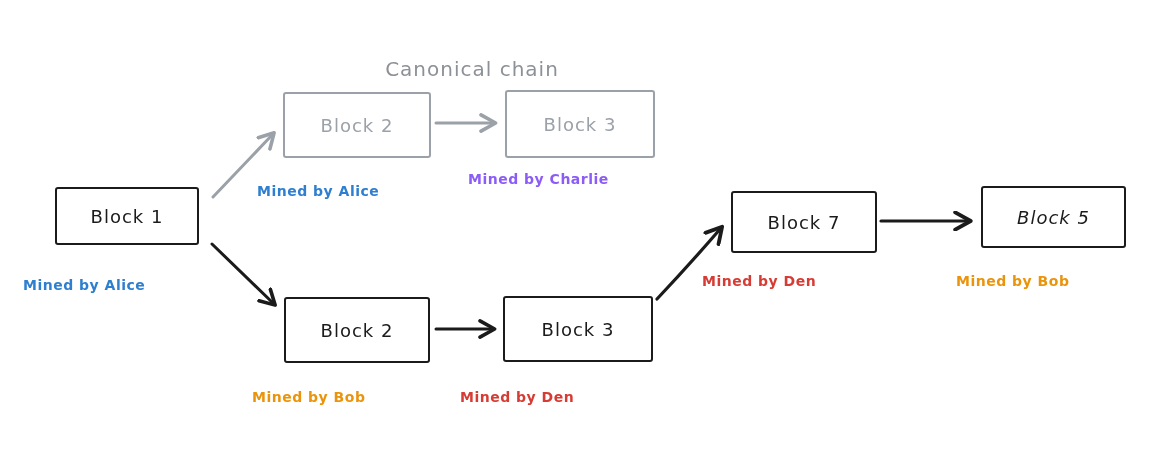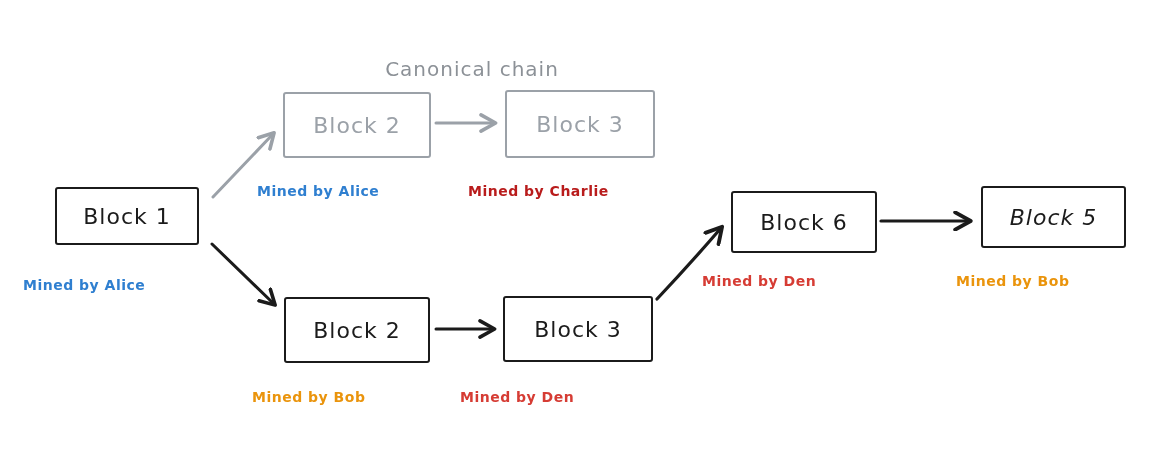--- a/index.html
+++ b/index.html
@@ -27,21 +27,21 @@
     border: 2.5px solid #1b1b1b;
     border-radius: 3px;
     display: flex;
     align-items: center;
     justify-content: center;
   }
   .block.orphan {
     border-color: #9ba1a8;
   }
   .block-label {
-    font-size: 22px;
+    font-size: 18px;
     color: #1b1b1b;
     letter-spacing: 1px;
     white-space: nowrap;
   }
   .block.orphan .block-label {
     color: #9ba1a8;
   }
   .miner-label {
     position: absolute;
     font-size: 14px;
@@ -89,34 +89,34 @@
   <div class="miner-label" style="left: 23px; top: 277px; width: 200px; color: rgb(47, 127, 208);">Mined by Alice</div>
 
   <div class="block orphan" style="left:283px; top:92px; width:148px; height:66px;">
     <span class="block-label">Block 2</span>
   </div>
   <div class="miner-label" style="left: 257px; top: 183px; width: 200px; color: rgb(47, 127, 208);">Mined by Alice</div>
 
   <div class="block orphan" style="left:505px; top:90px; width:150px; height:68px;">
     <span class="block-label">Block 3</span>
   </div>
-  <div class="miner-label" style="left: 468px; top: 183px; width: 220px; color: #b91c1c;">Mined by Charlie</div>
+  <div class="miner-label" style="left: 468px; top: 171px; width: 220px; color: #8b5cf6;">Mined by Charlie</div>
 
   <div class="block" style="left:284px; top:297px; width:146px; height:66px;">
     <span class="block-label">Block 2</span>
   </div>
   <div class="miner-label" style="left: 252px; top: 389px; width: 200px; color: rgb(234, 148, 12);">Mined by Bob</div>
 
   <div class="block" style="left:503px; top:296px; width:150px; height:66px;">
     <span class="block-label">Block 3</span>
   </div>
   <div class="miner-label" style="left: 460px; top: 389px; width: 200px; color: rgb(214, 60, 52);">Mined by Den</div>
 
   <div class="block" style="left:731px; top:191px; width:146px; height:62px;">
-    <span class="block-label">Block 6</span>
+    <span class="block-label">Block 7</span>
   </div>
   <div class="miner-label" style="left: 702px; top: 273px; width: 200px; color: rgb(214, 60, 52);">Mined by Den</div>
 
   <div class="block" style="left:981px; top:186px; width:145px; height:62px;font-style:italic;">
     <span class="block-label">Block 5</span>
   </div>
   <div class="miner-label" style="left: 956px; top: 273px; width: 200px; color: rgb(234, 148, 12);">Mined by Bob</div>
 
 </div>
 

